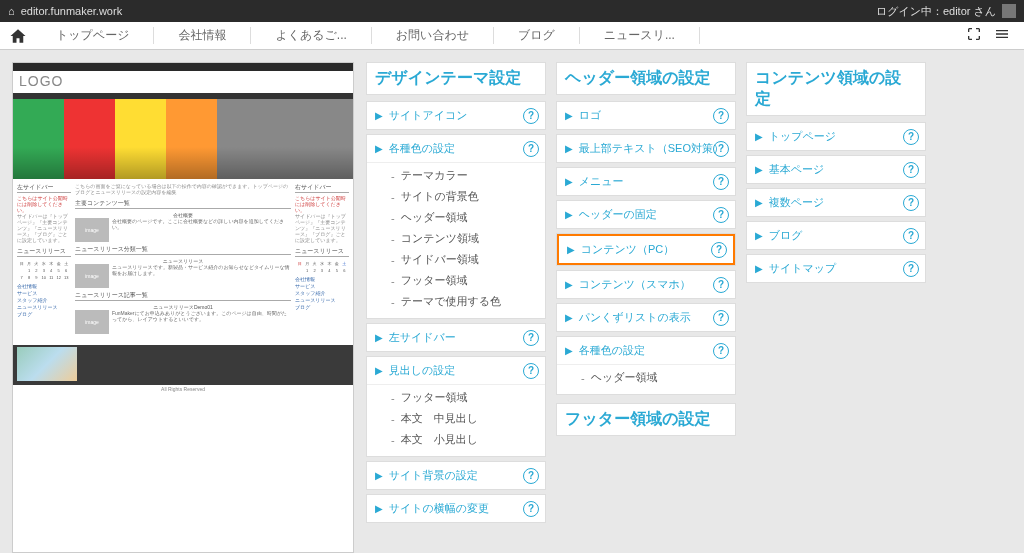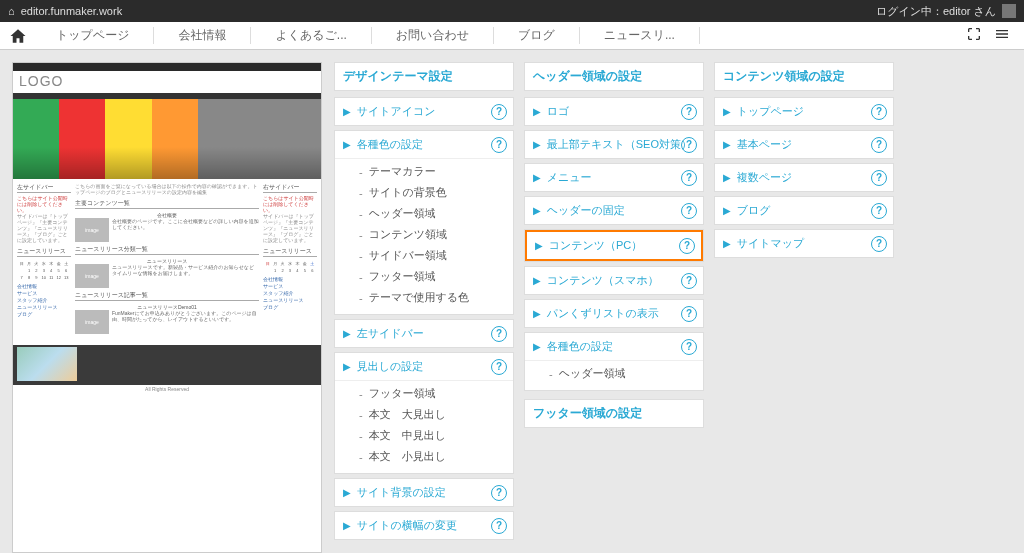--- a/index.html
+++ b/index.html
@@ -9,21 +9,21 @@
 .topbar .login { margin-right: 6px; }
 .topbar .avatar { width: 14px; height: 14px; background: #777; display: inline-block; }
 .navbar { background: #fff; height: 28px; display: flex; align-items: center; border-bottom: 1px solid #ccc; padding: 0 4px; }
 .home-icon { width: 28px; display: flex; align-items: center; justify-content: center; }
 .home-icon svg { width: 18px; height: 18px; }
 .navbar .menu { display: flex; flex: 1; }
 .navbar .menu a { color: #666; padding: 0 24px; border-right: 1px solid #ddd; font-size: 12px; cursor: pointer; }
 .navbar .right { display: flex; gap: 12px; padding-right: 10px; }
 .navbar .right svg { width: 16px; height: 16px; cursor: pointer; }
 .content { display: flex; gap: 12px; padding: 12px 0 0 12px; height: calc(553px - 50px); }
-.preview { width: 310px; background: #fff; border: 1px solid #ccc; overflow: hidden; position: relative; }
+.preview { width: 342px; background: #fff; border: 1px solid #ccc; overflow: hidden; position: relative; }
 .preview-inner { width: 100%; height: 100%; font-size: 6px; color: #555; }
 .pv-head { background: #2a2a2a; color: #fff; height: 8px; }
 .pv-logo-row { display: flex; align-items: center; padding: 2px 6px; }
 .pv-logo { font-size: 14px; color: #888; letter-spacing: 1px; font-weight: 300; }
 .pv-nav { background: #333; height: 6px; margin-top: 2px; }
 .pv-hero { height: 80px; background: linear-gradient(90deg,#3a5 0%,#3a5 15%,#e33 15%,#e33 30%,#fd3 30%,#fd3 45%,#f93 45%,#f93 60%,#888 60%); position:relative; }
 .pv-hero::after{content:'';position:absolute;inset:0;background:linear-gradient(transparent 60%,rgba(0,0,0,.3));}
 .pv-main { display: flex; gap: 4px; padding: 4px; }
 .pv-side { width: 54px; }
 .pv-side-title { border-bottom: 1px solid #aaa; font-size: 6px; margin-bottom: 2px; }
@@ -36,21 +36,21 @@
 .pv-sec-title { border-bottom: 1px solid #aaa; font-size: 6px; margin: 3px 0; }
 .pv-item { display: flex; gap: 3px; margin-bottom: 3px; }
 .pv-thumb { width: 34px; height: 24px; background: #bbb; display:flex;align-items:center;justify-content:center;color:#fff;font-size:5px;}
 .pv-text { flex:1; font-size:5px; color:#666; line-height:1.2; }
 .pv-foot { background: #3a3a3a; height: 40px; margin-top: 4px; }
 .pv-map { width: 60px; height: 34px; background: linear-gradient(135deg,#9cb,#bde,#ec9); margin:2px 0 0 4px; display:inline-block;}
 .pv-copy { background:#fff;font-size:5px;text-align:center;color:#888;padding:1px 0;}
 
 .panels { display: flex; gap: 10px; flex: 1; }
 .panel { width: 180px; }
-.panel-title { background: #fff; border: 1px solid #ddd; padding: 5px 8px; color: #2aa9d4; font-weight: bold; font-size: 12px; margin-bottom: 6px; }
+.panel-title { background: #fff; border: 1px solid #ddd; padding: 5px 8px; color: #2aa9d4; font-weight: bold; font-size: 16px; margin-bottom: 6px; }
 .panel-box { background: #fff; border: 1px solid #ddd; margin-bottom: 4px; }
 .box-row { display: flex; align-items: center; padding: 6px 8px; border-bottom: 1px solid #eee; cursor: pointer; position: relative; }
 .box-row:last-child { border-bottom: none; }
 .box-row.highlight { border: 2px solid #ff7a00; }
 .box-row.with-help::after { content: '?'; position: absolute; right: 6px; top: 50%; transform: translateY(-50%); width: 14px; height: 14px; border: 1.5px solid #2aa9d4; border-radius: 50%; color: #2aa9d4; font-size: 10px; display: flex; align-items: center; justify-content: center; font-weight: bold; }
 .arrow { color: #2aa9d4; margin-right: 6px; font-size: 10px; }
 .box-row .label { color: #2aa9d4; font-size: 11px; text-align: center; }
 .sub-list { padding: 2px 0 6px 0; }
 .sub-item { display: flex; align-items: center; padding: 3px 8px 3px 24px; font-size: 11px; color: #555; cursor: pointer; }
 .sub-item::before { content: '-'; margin-right: 6px; color: #888; }
@@ -235,21 +235,20 @@
             <span class="label">左サイドバー</span>
           </div>
         </div>
         <div class="panel-box">
           <div class="box-row with-help">
             <span class="arrow">▶</span>
             <span class="label">見出しの設定</span>
           </div>
           <div class="sub-list">
             <div class="sub-item">フッター領域</div>
-            <div class="sub-item">本文　大見出し</div>
             <div class="sub-item">本文　中見出し</div>
             <div class="sub-item">本文　小見出し</div>
           </div>
         </div>
         <div class="panel-box">
           <div class="box-row with-help">
             <span class="arrow">▶</span>
             <span class="label">サイト背景の設定</span>
           </div>
         </div>

